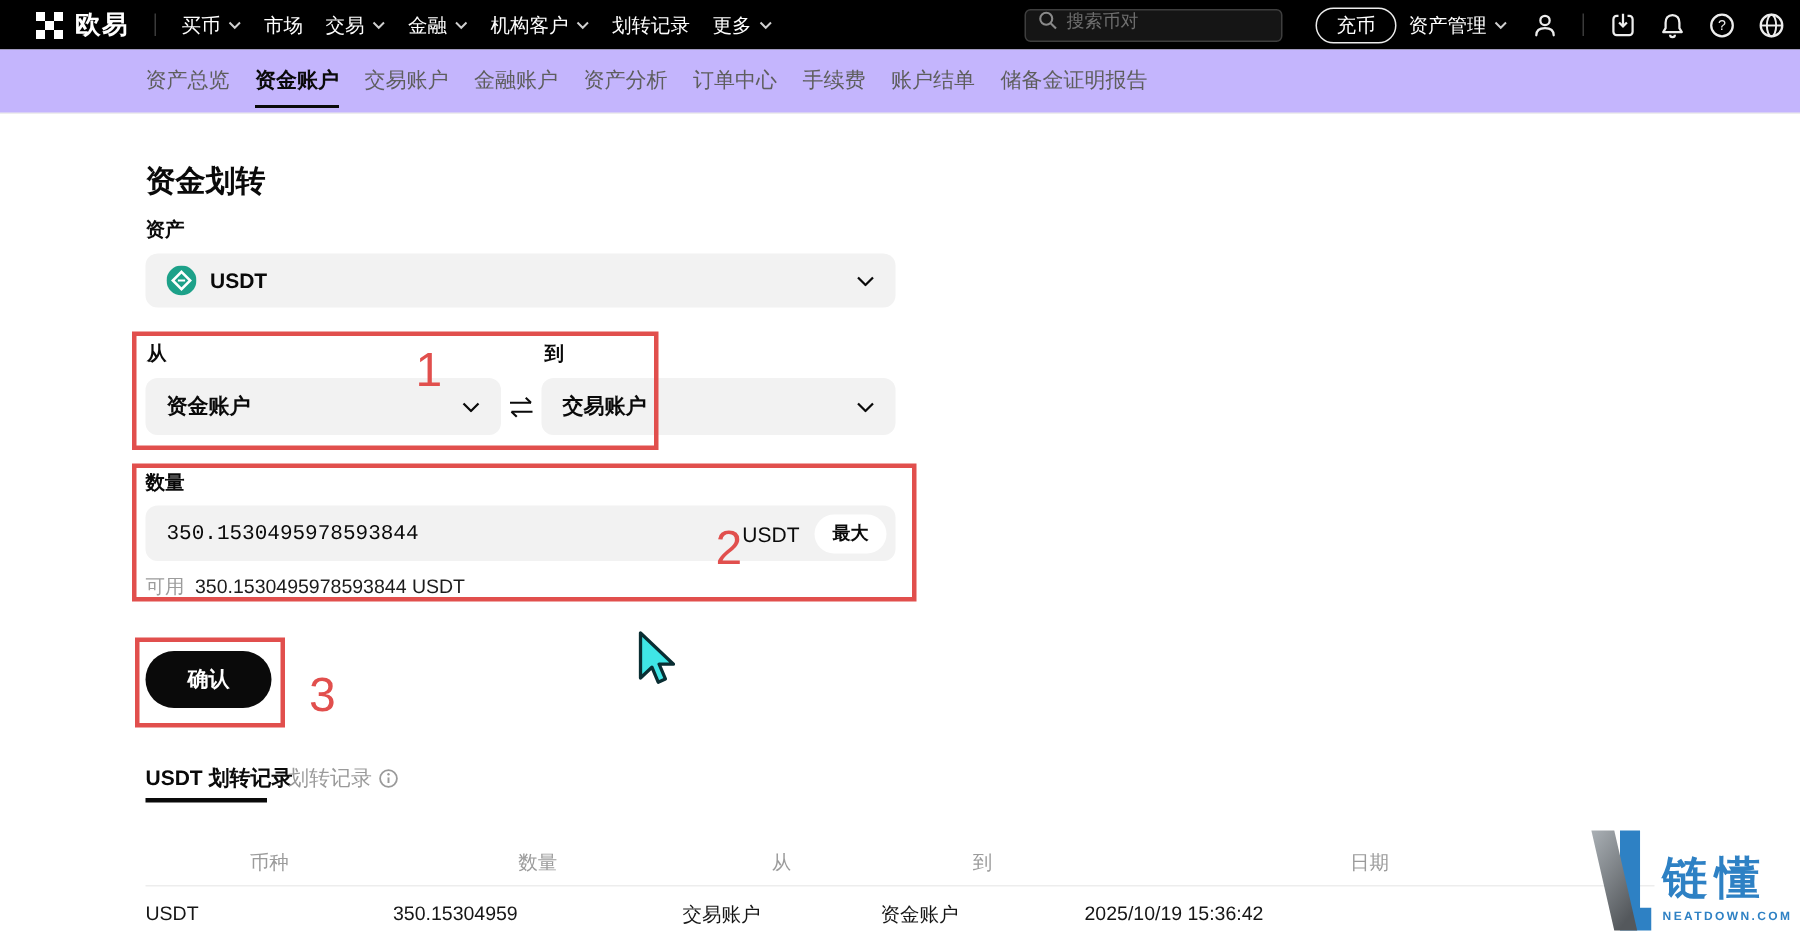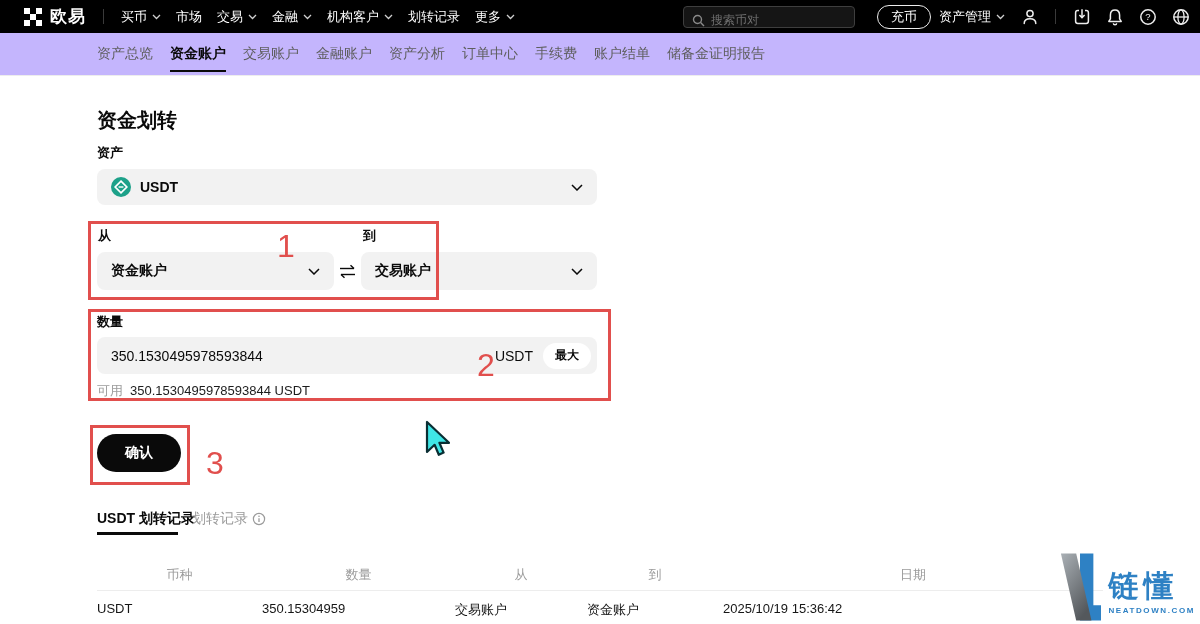--- a/index.html
+++ b/index.html
@@ -8,21 +8,21 @@
 
   
   .topbar { position:absolute; top:0; left:0; width:1200px; height:33px; background:#000;
     display:flex; align-items:center; padding:0 10px 0 24px; color:#fff; }
   .brand { display:flex; align-items:center; gap:8px; }
   .brand-name { font-size:17px; font-weight:bold; letter-spacing:1px; white-space:nowrap; }
   .topbar-divider { width:1px; height:15px; background:#3a3a3a; margin:0 17px; flex:none; }
   .topnav { display:flex; align-items:center; gap:15px; font-size:13px;text-align:right; }
   .topnav-item { display:flex; align-items:center; gap:5px; white-space:nowrap; cursor:pointer; }
   .search { margin-left:auto; width:172px; height:22px; background:#151515; border:1px solid #3e3e3e;
-    border-radius:4px; display:flex; align-items:flex-end; gap:6px; padding:0 8px; flex:none; }
+    border-radius:4px; display:flex; align-items:flex-start; gap:6px; padding:0 8px; flex:none; }
   .search input { background:transparent; border:none; outline:none; color:#bdbdbd; font-size:12px; width:120px; }
   .search input::placeholder { color:#6f6f6f; }
   .deposit-btn { margin-left:22px; height:24px; padding:0 13px; border:1px solid #ececec; border-radius:13px;
     background:transparent; color:#fff; font-size:13px; display:flex; align-items:center; white-space:nowrap; cursor:pointer; }
   .asset-mgmt { margin-left:8px; font-size:13px; display:flex; align-items:center; gap:5px; white-space:nowrap; cursor:pointer; }
   .topbar-icons { display:flex; align-items:center; gap:14px; margin-left:15px; }
   .tb-icon { width:19px; height:19px; display:flex; align-items:center; justify-content:center; cursor:pointer; }
 
   
   .subnav { position:absolute; top:33px; left:0; width:1200px; height:43px; background:#c4b5fd;
@@ -42,21 +42,21 @@
   .select-chevron { margin-left:auto; display:flex; }
 
   .asset-select { left:97px; top:169px; width:500px; height:36px; gap:9px; }
   .from-select  { left:97px; top:252px; width:237px; height:38px; }
   .to-select    { left:361px; top:252px; width:236px; height:38px; }
   .swap-icon { position:absolute; left:339px; top:264px; }
 
   .amount-input-wrap { position:absolute; left:97px; top:337px; width:500px; height:37px; background:#f2f2f2;
     border-radius:8px; display:flex; align-items:center; padding:0 6px 0 14px; }
   .amount-input-wrap input { flex:1; background:transparent; border:none; outline:none; font-size:14px; color:#0a0a0a;
-    font-family:Liberation Sans, sans-serif; }
+    font-family:Liberation Mono, monospace; }
   .amount-currency { font-size:14px; color:#0a0a0a; margin-right:10px; white-space:nowrap; }
   .max-btn { background:#fff; border:none; border-radius:14px; height:26px; padding:0 12px; font-size:12px;
     font-weight:700; color:#0a0a0a; cursor:pointer; white-space:nowrap; }
 
   .available { position:absolute; left:97px; top:382px; font-size:13px; white-space:nowrap; }
   .available .lbl { color:#9c9c9c; }
   .available .val { color:#1c1c1c; margin-left:7px; }
 
   .confirm-btn { position:absolute; left:97px; top:434px; width:84px; height:38px; background:#0a0a0a; color:#fff;
     border:none; border-radius:19px; font-size:14px; font-weight:600; cursor:pointer; }

